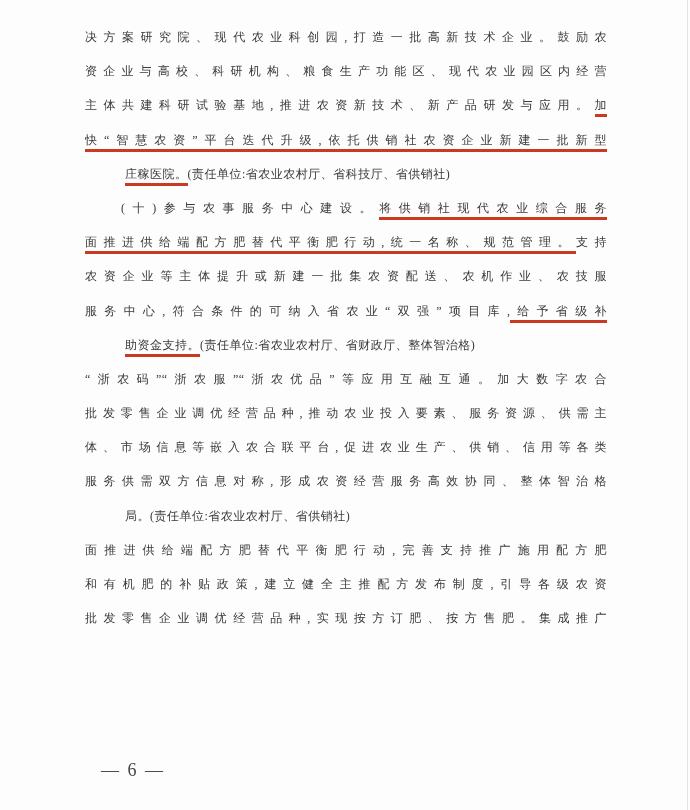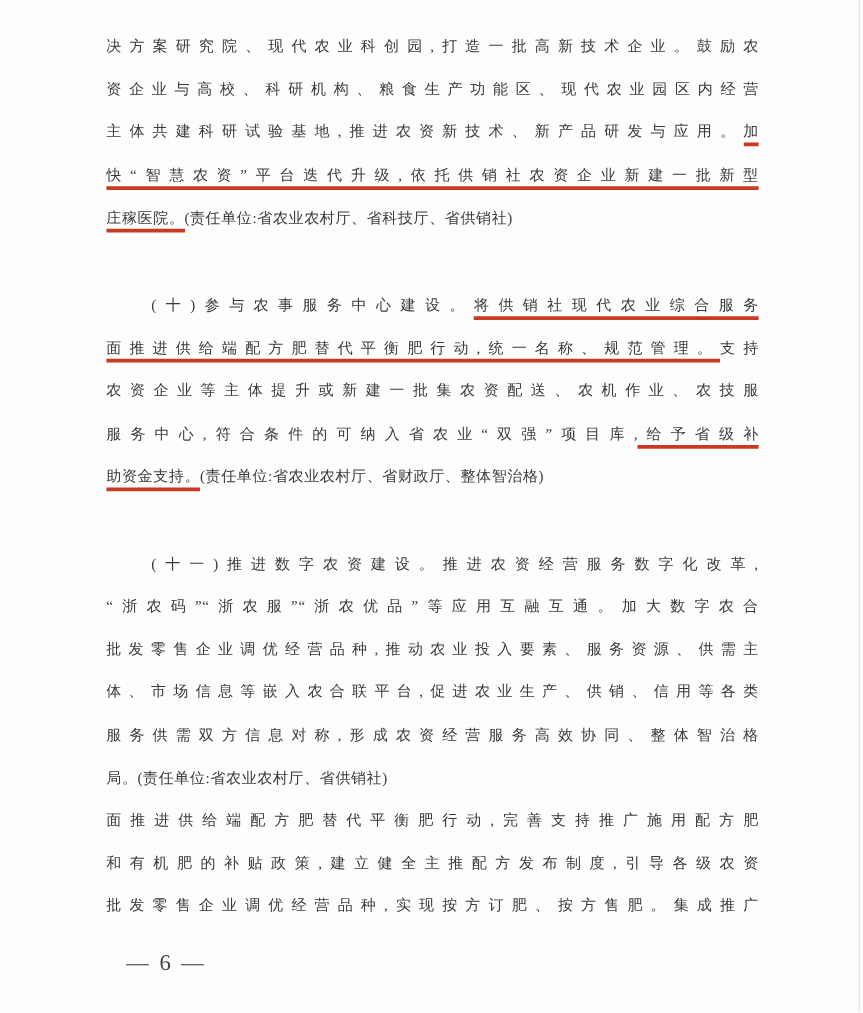--- a/index.html
+++ b/index.html
@@ -32,22 +32,23 @@
     text-align: justify;
     text-align-last: justify;
     text-justify: inter-character;
     letter-spacing: 0.5px;
     white-space: normal;
     overflow: hidden;
   }
   .line.short {
     text-align: left;
     text-align-last: left;
+    margin-left: 40px;
   }
-  .line.indent { text-indent: 36px; margin-top: 36px; }
+  .line.indent { text-indent: 36px; }
   .u {
     border-bottom: 3px solid var(--red);
     padding-bottom: 2px;
   }
   .footer {
     position: absolute;
     left: 101px; top: 760px;
     font-size: 18px;
     color: #444444;
     letter-spacing: 2px;
@@ -67,21 +68,20 @@
       <div class="line"><span class="">决方案研究院、现代农业科创园,打造一批高新技术企业。鼓励农</span></div>
       <div class="line"><span class="">资企业与高校、科研机构、粮食生产功能区、现代农业园区内经营</span></div>
       <div class="line"><span class="">主体共建科研试验基地,推进农资新技术、新产品研发与应用。</span><span class="u">加</span></div>
       <div class="line"><span class="u">快“智慧农资”平台迭代升级,依托供销社农资企业新建一批新型</span></div>
       <div class="line short"><span class="u">庄稼医院。</span><span class="">(责任单位:省农业农村厅、省科技厅、省供销社)</span></div>
       <div class="line indent"><span class="">(十)参与农事服务中心建设。</span><span class="u">将供销社现代农业综合服务</span></div>
       <div class="line"><span class="u">面推进供给端配方肥替代平衡肥行动,统一名称、规范管理。</span><span class="">支持</span></div>
       <div class="line"><span class="">农资企业等主体提升或新建一批集农资配送、农机作业、农技服</span></div>
       <div class="line"><span class="">服务中心,符合条件的可纳入省农业“双强”项目库,</span><span class="u">给予省级补</span></div>
       <div class="line short"><span class="u">助资金支持。</span><span class="">(责任单位:省农业农村厅、省财政厅、整体智治格)</span></div>
-      <div class="line indent"><span class="">(十一)推进数字农资建设。推进农资经营服务数字化改革,</span></div>
       <div class="line"><span class="">“浙农码”“浙农服”“浙农优品”等应用互融互通。加大数字农合</span></div>
       <div class="line"><span class="">批发零售企业调优经营品种,推动农业投入要素、服务资源、供需主</span></div>
       <div class="line"><span class="">体、市场信息等嵌入农合联平台,促进农业生产、供销、信用等各类</span></div>
       <div class="line"><span class="">服务供需双方信息对称,形成农资经营服务高效协同、整体智治格</span></div>
       <div class="line short"><span class="">局。(责任单位:省农业农村厅、省供销社)</span></div>
       <div class="line"><span class="">面推进供给端配方肥替代平衡肥行动,完善支持推广施用配方肥</span></div>
       <div class="line"><span class="">和有机肥的补贴政策,建立健全主推配方发布制度,引导各级农资</span></div>
       <div class="line"><span class="">批发零售企业调优经营品种,实现按方订肥、按方售肥。集成推广</span></div>
     </div>
   <div class="footer">— 6 —</div>

